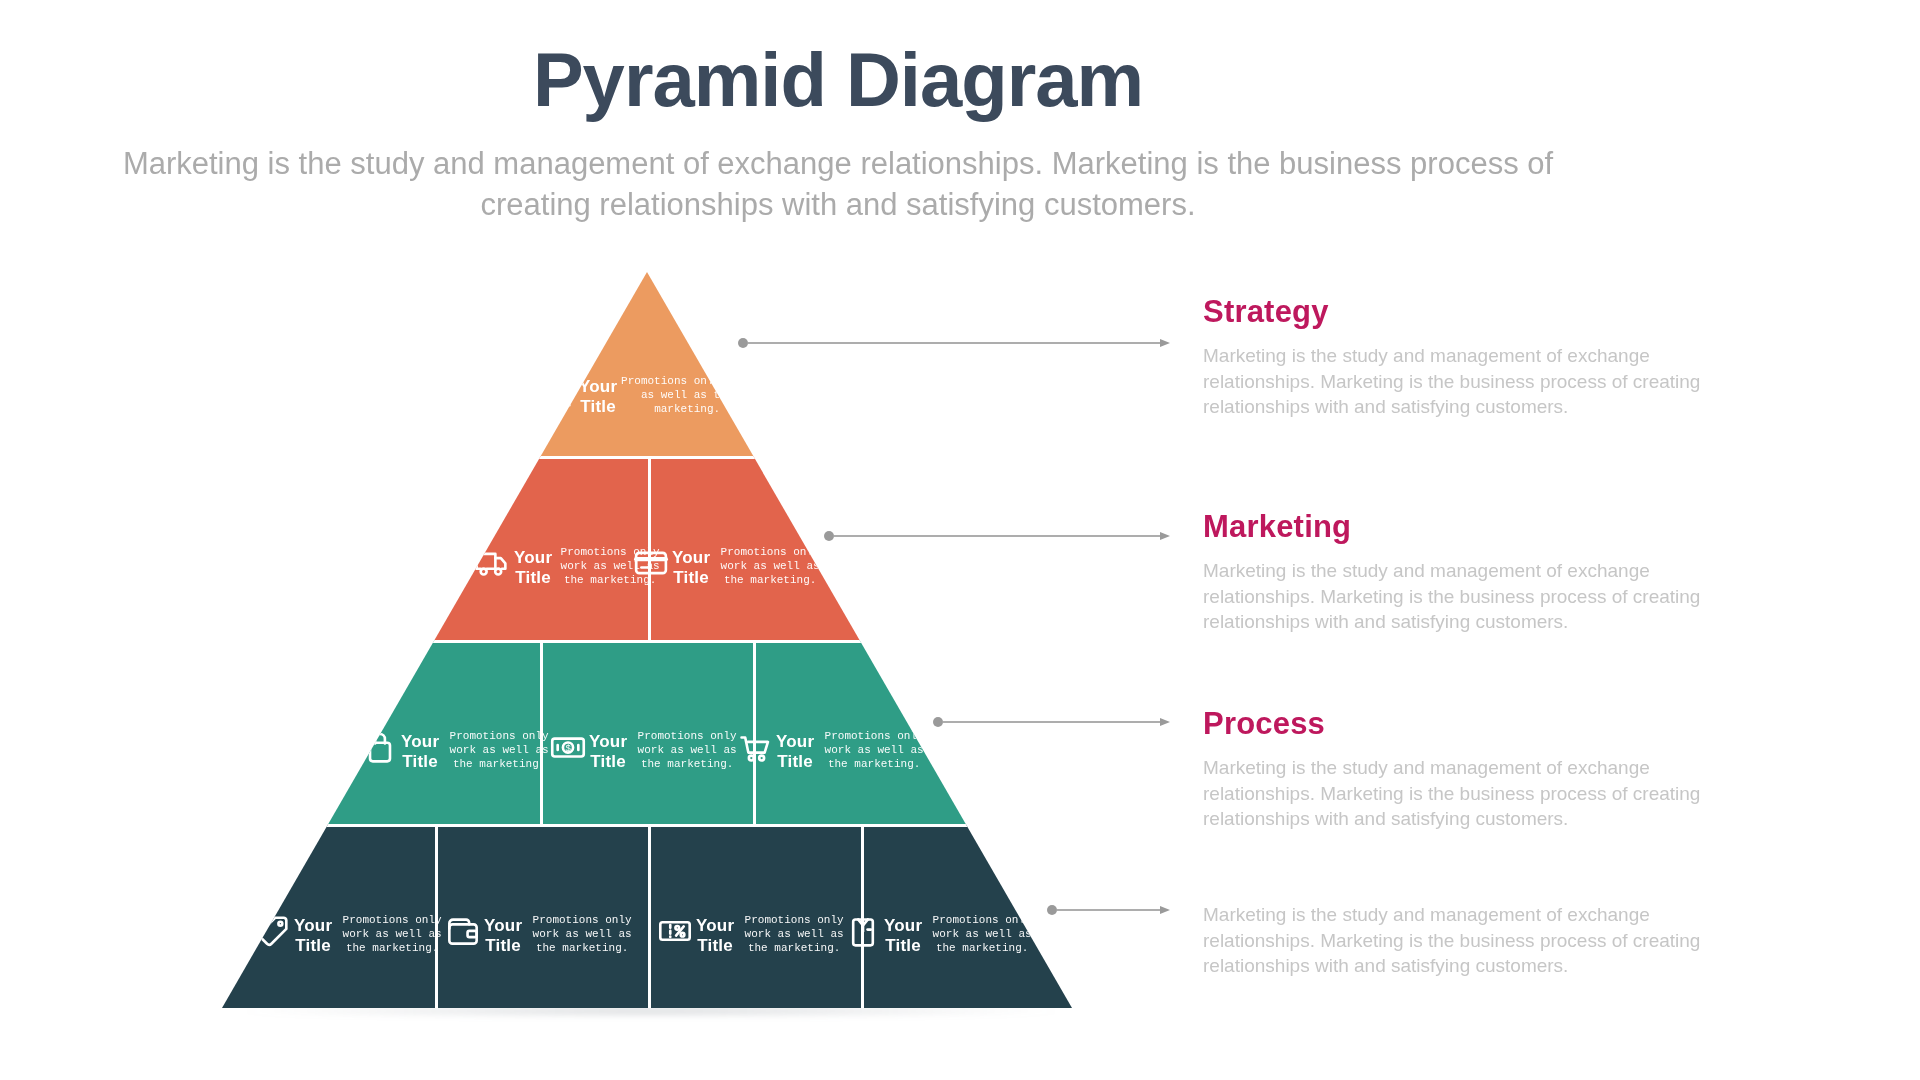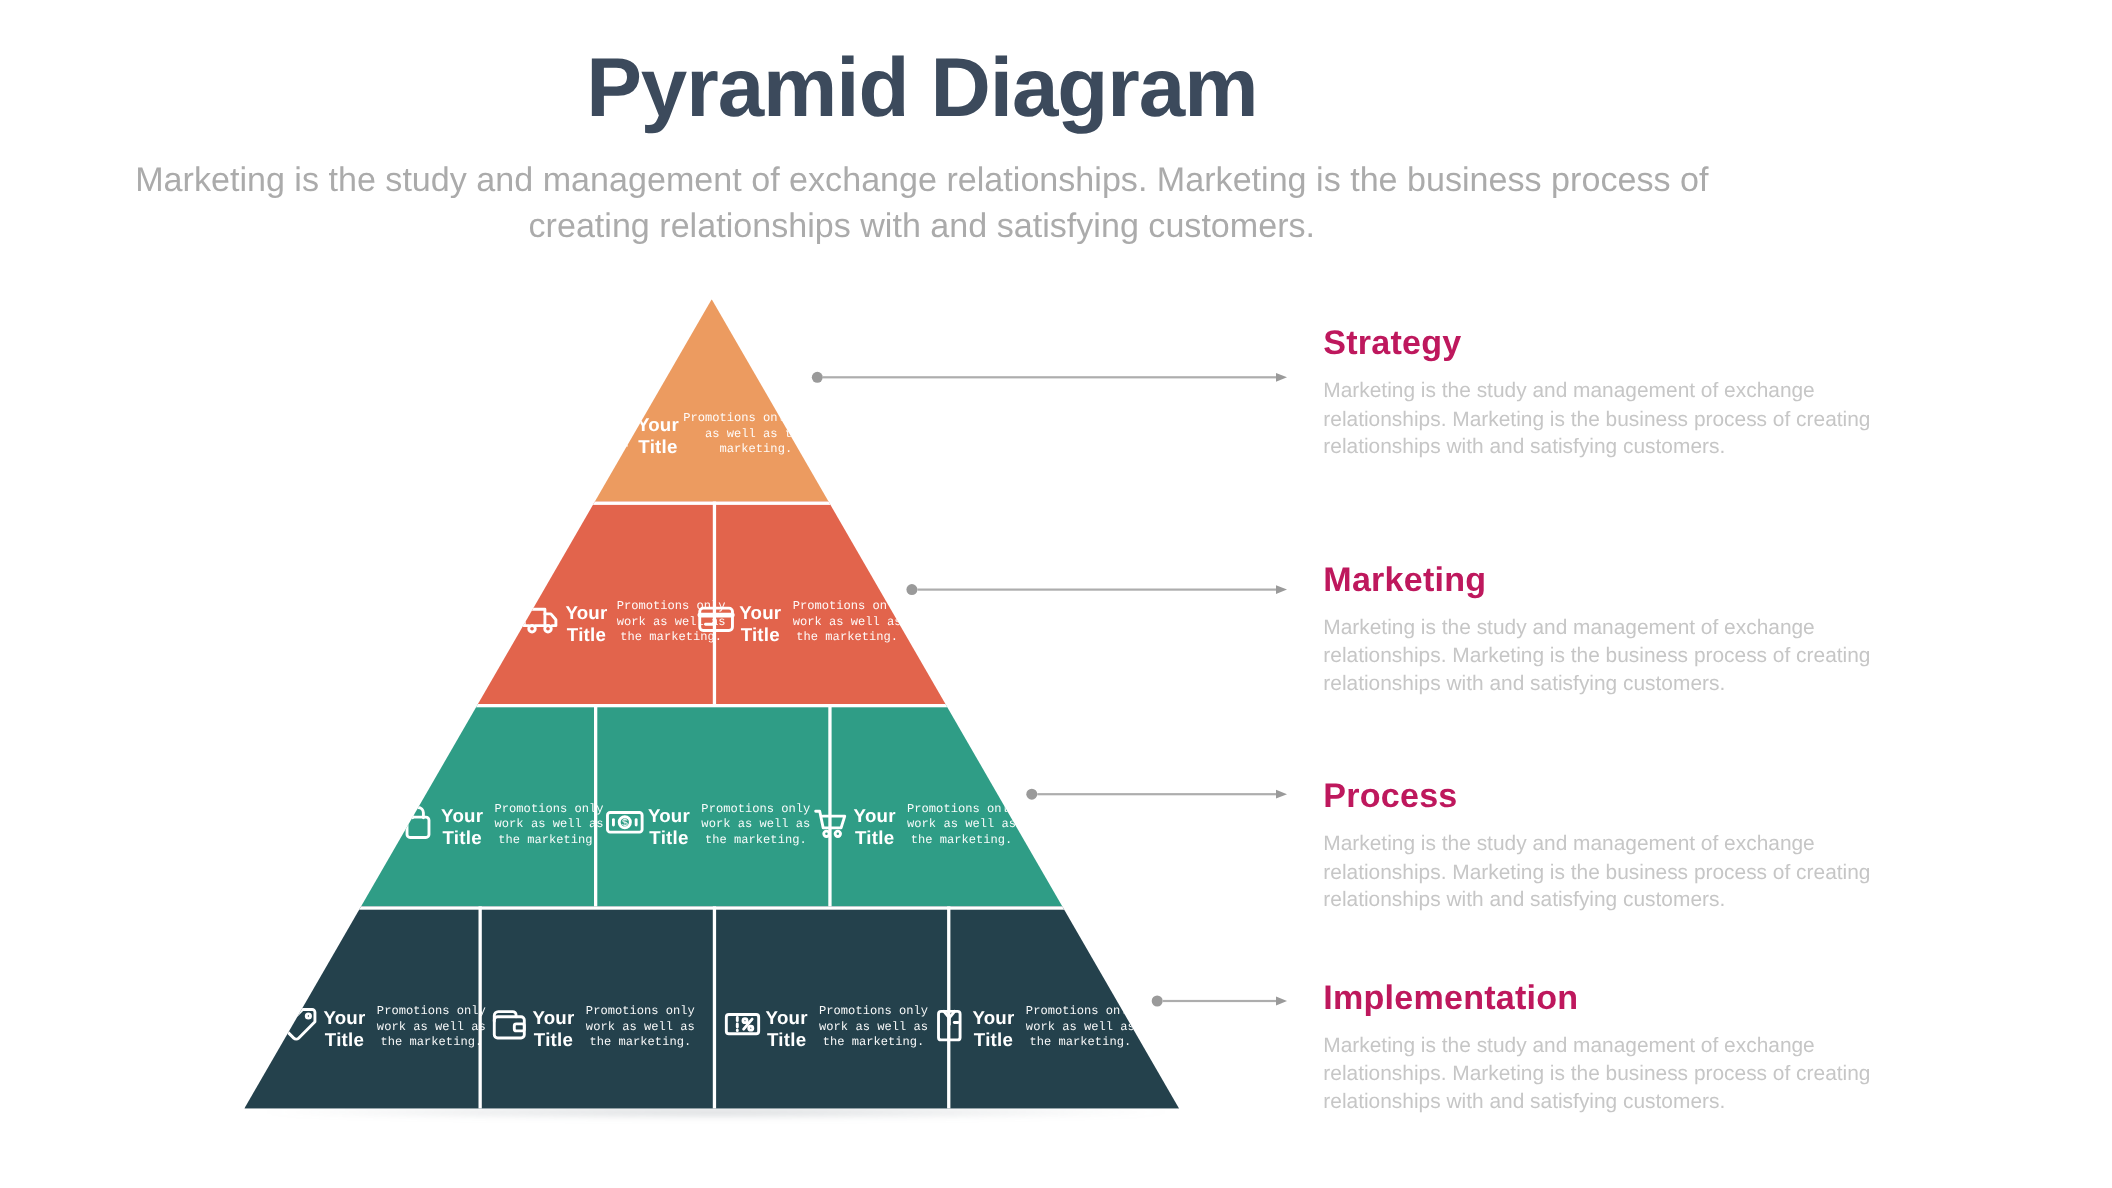--- a/index.html
+++ b/index.html
@@ -220,15 +220,14 @@
 </div>
 <div class="section" style="top:509px">
   <h2>Marketing</h2>
   <p>Marketing is the study and management of exchange relationships. Marketing is the business process of creating relationships with and satisfying customers.</p>
 </div>
 <div class="section" style="top:706px">
   <h2>Process</h2>
   <p>Marketing is the study and management of exchange relationships. Marketing is the business process of creating relationships with and satisfying customers.</p>
 </div>
 <div class="section" style="top:889px">
-  <h2>Implementation</h2>
   <p>Marketing is the study and management of exchange relationships. Marketing is the business process of creating relationships with and satisfying customers.</p>
 </div>
 
 </body></html>

